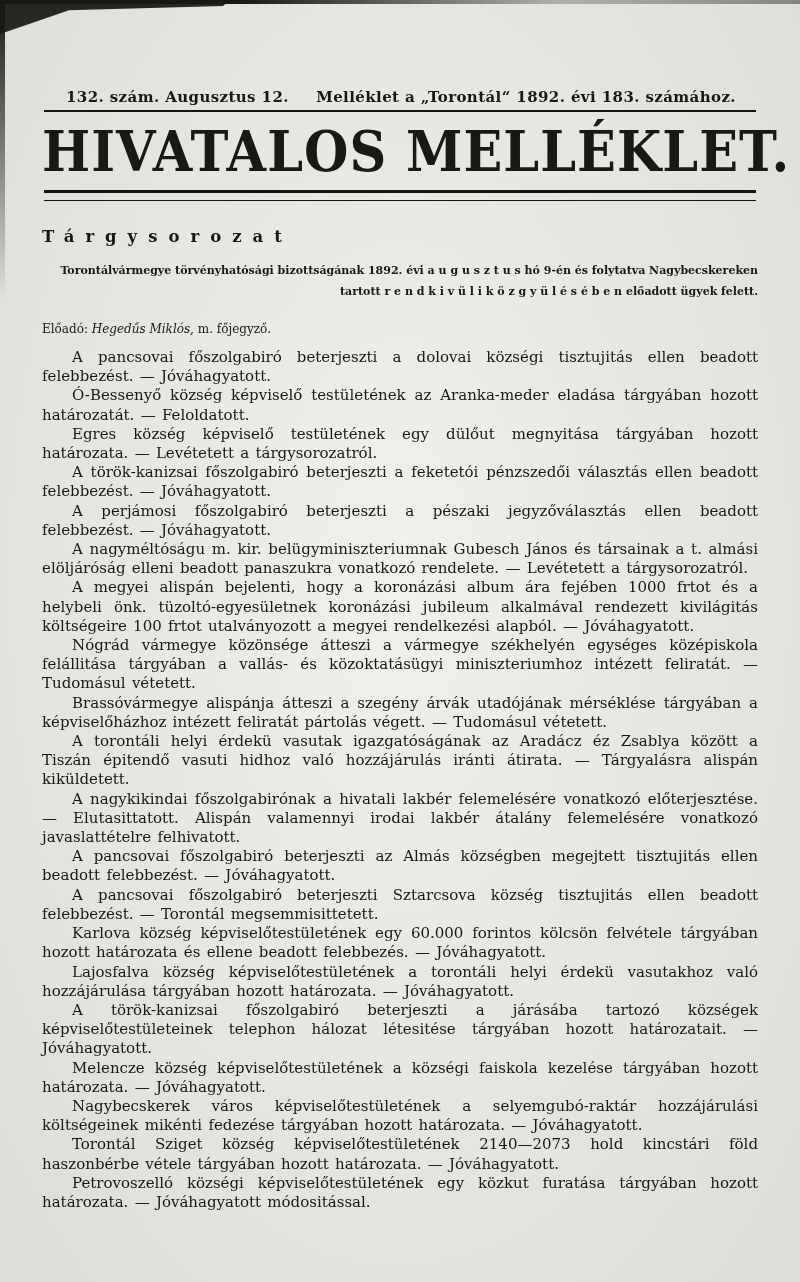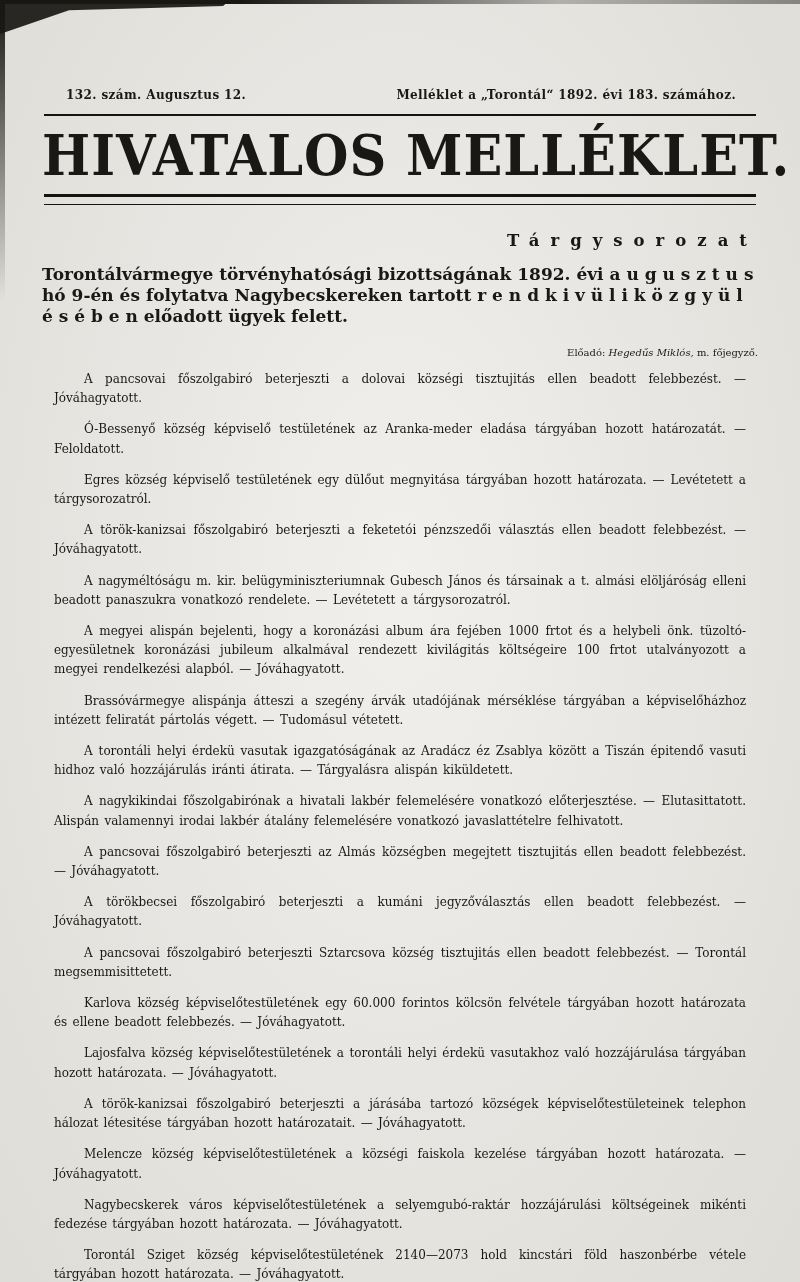--- a/index.html
+++ b/index.html
@@ -37,23 +37,23 @@
   .sheet {
     position: relative;
     padding: 88px 42px 0 42px;
     box-sizing: border-box;
   }
   .header-row {
     display: flex;
     justify-content: space-between;
     align-items: center;
     font-weight: bold;
-    font-size: 12px;
+    font-size: 15px;
     letter-spacing: 0.4px;
-    padding: 0 22px 12px 24px;
+    padding: 0 22px 4px 24px;
   }
   .header-rule {
     border: 0;
     border-top: 2.5px solid #161310;
     margin: 0 2px;
   }
   .masthead {
     text-align: center;
     font-size: 51px;
     font-weight: bold;
@@ -62,44 +62,44 @@
     white-space: nowrap;
     transform: scaleY(1.08);
   }
   .double-rule {
     height: 7px;
     border-top: 3.5px solid #161310;
     border-bottom: 1.5px solid #161310;
     margin: 0 2px 26px 2px;
   }
   .agenda-heading {
-    text-align: right;
+    text-align: left;
     font-weight: bold;
     font-size: 16.5px;
     letter-spacing: 11px;
     margin: 0 0 14px 0;
   }
   .agenda-intro {
-    text-align: left;
+    text-align: right;
     font-weight: bold;
-    font-size: 17px;
+    font-size: 11px;
     line-height: 21px;
     margin: 0 0 20px 0;
   }
   .presenter-line {
-    text-align: right;
-    font-size: 10px;
+    text-align: left;
+    font-size: 12px;
     margin: 0 0 12px 0;
   }
   .presenter-line .pname { font-style: italic; }
   .items p.para {
-    margin: 12px;
+    margin: 0;
     text-align: justify;
     text-indent: 30px;
-    font-size: 12px;
+    font-size: 15px;
     line-height: 19.2px;
     word-spacing: 1.5px;
   }
 </style>
 </head>
 <body>
 
 <div class="scan-corner-tl"></div>
 <div class="scan-edge-top"></div>
 <div class="scan-edge-left"></div>
@@ -123,27 +123,28 @@
     <div class="presenter-line">
       <span>Előadó:</span>
       <span class="pname">Hegedűs Miklós,</span>
       <span>m. főjegyző.</span>
     </div>
     <div class="items">
         <p class="para">A pancsovai főszolgabiró beterjeszti a dolovai községi tisztujitás ellen beadott felebbezést. — Jóváhagyatott.</p>
         <p class="para">Ó-Bessenyő község képviselő testületének az Aranka-meder eladása tárgyában hozott határozatát. — Feloldatott.</p>
         <p class="para">Egres község képviselő testületének egy dülőut megnyitása tárgyában hozott határozata. — Levétetett a tárgysorozatról.</p>
         <p class="para">A török-kanizsai főszolgabiró beterjeszti a feketetói pénzszedői választás ellen beadott felebbezést. — Jóváhagyatott.</p>
+        <p class="para">A perjámosi főszolgabiró beterjeszti a pészaki jegyzőválasztás ellen beadott felebbezést. — Jóváhagyatott.</p>
         <p class="para">A nagyméltóságu m. kir. belügyminiszteriumnak Gubesch János és társainak a t. almási elöljáróság elleni beadott panaszukra vonatkozó rendelete. — Levétetett a tárgysorozatról.</p>
         <p class="para">A megyei alispán bejelenti, hogy a koronázási album ára fejében 1000 frtot és a helybeli önk. tüzoltó-egyesületnek koronázási jubileum alkalmával rendezett kivilágitás költségeire 100 frtot utalványozott a megyei rendelkezési alapból. — Jóváhagyatott.</p>
+        <p class="para">Nógrád vármegye közönsége átteszi a vármegye székhelyén egységes középiskola felállitása tárgyában a vallás- és közoktatásügyi miniszteriumhoz intézett feliratát. — Tudomásul vétetett.</p>
         <p class="para">Brassóvármegye alispánja átteszi a szegény árvák utadójának mérséklése tárgyában a képviselőházhoz intézett feliratát pártolás végett. — Tudomásul vétetett.</p>
         <p class="para">A torontáli helyi érdekü vasutak igazgatóságának az Aradácz éz Zsablya között a Tiszán épitendő vasuti hidhoz való hozzájárulás iránti átirata. — Tárgyalásra alispán kiküldetett.</p>
         <p class="para">A nagykikindai főszolgabirónak a hivatali lakbér felemelésére vonatkozó előterjesztése. — Elutasittatott. Alispán valamennyi irodai lakbér átalány felemelésére vonatkozó javaslattételre felhivatott.</p>
         <p class="para">A pancsovai főszolgabiró beterjeszti az Almás községben megejtett tisztujitás ellen beadott felebbezést. — Jóváhagyatott.</p>
-        <p class="para">A törökbecsei főszolgabiró beterjeszti a kumáni jegyzőválasztás ellen beadott felebbezést. — Jóváhagyatott.</p>
         <p class="para">A pancsovai főszolgabiró beterjeszti Sztarcsova község tisztujitás ellen beadott felebbezést. — Torontál megsemmisittetett.</p>
         <p class="para">Karlova község képviselőtestületének egy 60.000 forintos kölcsön felvétele tárgyában hozott határozata és ellene beadott felebbezés. — Jóváhagyatott.</p>
         <p class="para">Lajosfalva község képviselőtestületének a torontáli helyi érdekü vasutakhoz való hozzájárulása tárgyában hozott határozata. — Jóváhagyatott.</p>
         <p class="para">A török-kanizsai főszolgabiró beterjeszti a járásába tartozó községek képviselőtestületeinek telephon hálozat létesitése tárgyában hozott határozatait. — Jóváhagyatott.</p>
         <p class="para">Melencze község képviselőtestületének a községi faiskola kezelése tárgyában hozott határozata. — Jóváhagyatott.</p>
         <p class="para">Nagybecskerek város képviselőtestületének a selyemgubó-raktár hozzájárulási költségeinek mikénti fedezése tárgyában hozott határozata. — Jóváhagyatott.</p>
         <p class="para">Torontál Sziget község képviselőtestületének 2140—2073 hold kincstári föld haszonbérbe vétele tárgyában hozott határozata. — Jóváhagyatott.</p>
         <p class="para">Petrovoszelló községi képviselőtestületének egy közkut furatása tárgyában hozott határozata. — Jóváhagyatott módositással.</p>
       </div>
   </div>

